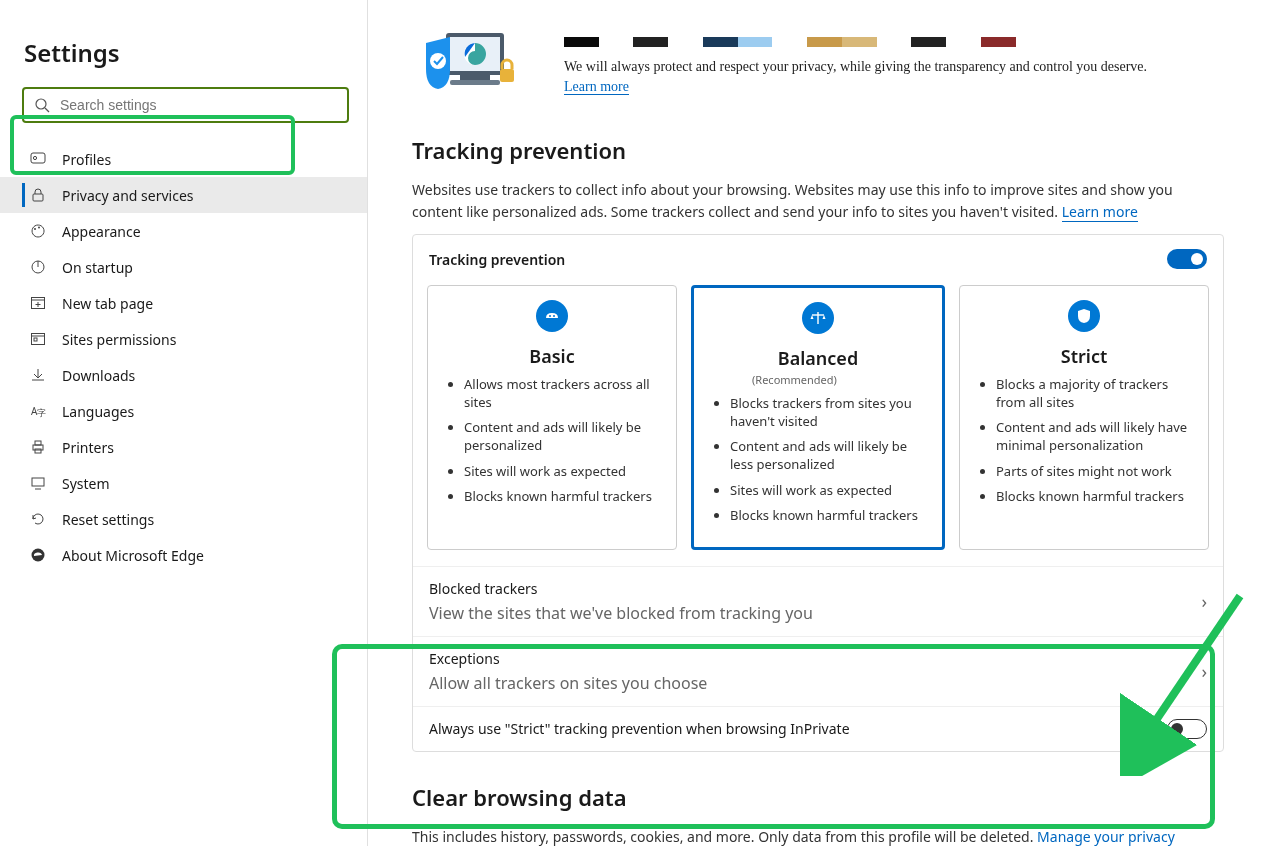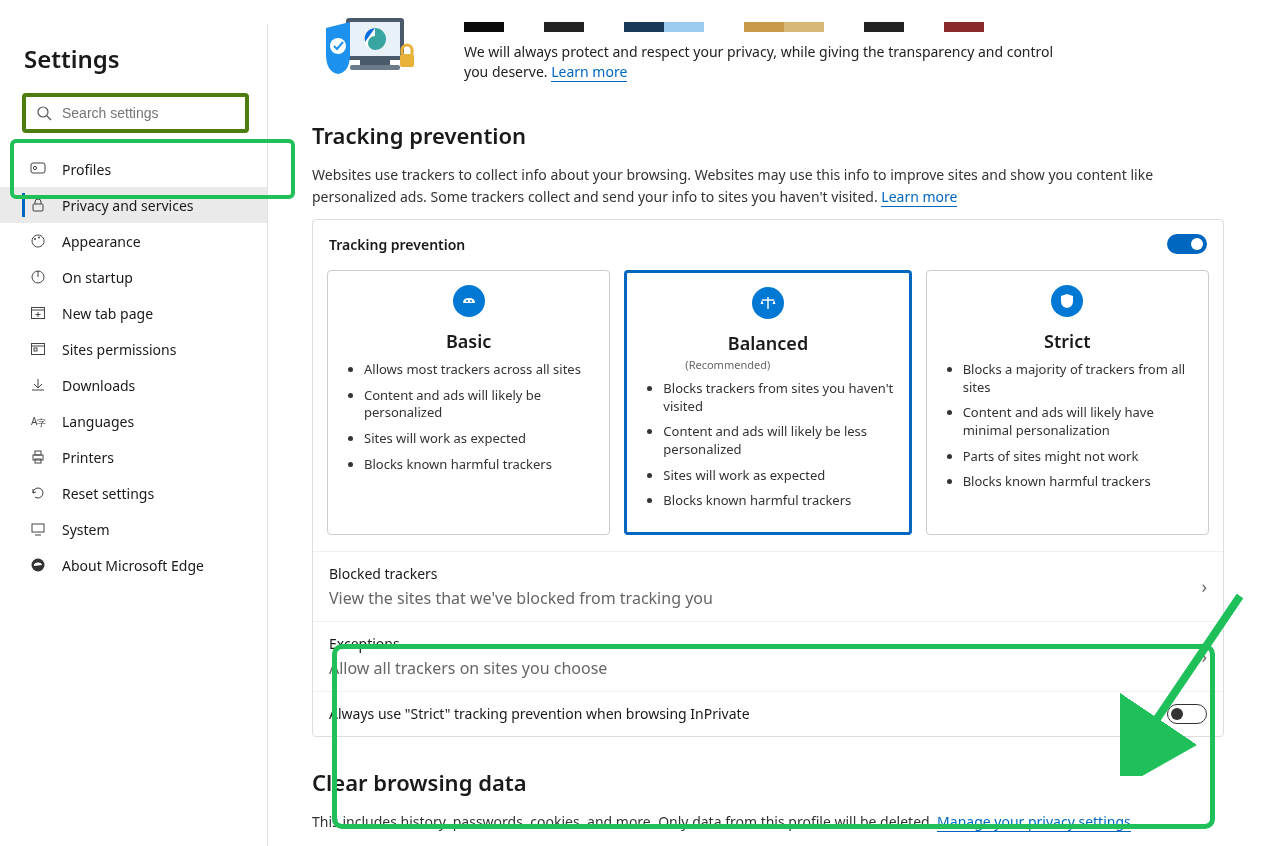--- a/index.html
+++ b/index.html
@@ -1,28 +1,28 @@
 <!DOCTYPE html>
 <html><head>
 <meta charset="utf-8">
 <style>
 * { box-sizing: border-box; margin: 0; padding: 0; }
 body { font-family: "Segoe UI", system-ui, sans-serif; font-size: 14px; color: #1a1a1a; background: #fff; width: 1268px; height: 846px; overflow: hidden; display: flex; }
-.sidebar { width: 268px; border-right: 1px solid #e0e0e0; padding: 18px 0 0 0; position: relative; margin-top: 24px; }
+.sidebar { width: 368px; border-right: 1px solid #e0e0e0; padding: 36px 0 0 0; position: relative; }
 .sidebar h1 { font-size: 24px; font-weight: 600; padding: 0 0 18px 24px; }
-.searchbox { margin: 0 18px 18px 22px; display: flex; align-items: center; border: 4px solid #4d7c0f; border-radius: 4px; padding: 8px 10px; }
+.searchbox { margin: 0 18px 18px 22px; display: flex; align-items: center; border: 2px solid #4d7c0f; border-radius: 4px; padding: 8px 10px; }
 .searchbox input { border: none; outline: none; font-size: 14px; flex: 1; margin-left: 10px; }
 .nav { list-style: none; }
 .nav li { display: flex; align-items: center; padding: 8px 0 8px 28px; cursor: pointer; position: relative; }
 .nav li .icon { width: 20px; height: 20px; display: inline-flex; align-items: center; justify-content: center; margin-right: 14px; color: #444; }
 .nav li.selected { background: #eaeaea; }
 .nav li.selected::before { content: ""; position: absolute; left: 22px; top: 6px; bottom: 6px; width: 3px; background: #0067c0; }
 .highlight-box-1 { position: absolute; left: 10px; top: 115px; width: 285px; height: 60px; border: 4px solid #1fc05a; border-radius: 6px; pointer-events: none; z-index: 50; }
 .content { flex: 1; overflow: auto; padding: 0 44px 40px 44px; position: relative; }
-.hero { display: flex; align-items: flex-start; gap: 40px; padding-top: 10px; padding-bottom: 0; }
+.hero { display: flex; align-items: flex-start; gap: 40px; padding-top: 25px; padding-bottom: 0; font-family: Liberation Serif, serif; }
 .hero-img { width: 112px; height: 82px; position: relative; }
 .hero-text { flex: 1; padding-top: 12px; }
 .color-stripe { height: 10px; display: flex; margin-bottom: 10px; }
 .color-stripe span { flex: 1; }
 .hero-text p { margin-top: 2px; max-width: 600px; line-height: 1.45; color: #222;}
 a.link { color: #0067c0; text-decoration: none; border-bottom: 1px solid #0067c0; }
 h2.section { font-size: 22px; font-weight: 600; margin-top: 28px; margin-bottom: 14px; }
 .section-desc { color: #333; line-height: 1.55; margin-bottom: 12px; }
 .card { border: 1px solid #ddd; border-radius: 4px; background: #fff; padding: 0; }
 .card-header { display: flex; align-items: center; justify-content: space-between; padding: 14px 16px 6px 16px; font-weight: 600; }
@@ -148,34 +148,34 @@
             <rect x="3" y="6" width="10" height="5" stroke="#444" fill="none"></rect>
             <rect x="5" y="2" width="6" height="4" stroke="#444" fill="none"></rect>
             <rect x="5" y="10" width="6" height="4" stroke="#444" fill="none"></rect>
           </svg>
         </span>
         <span>Printers</span>
       </li>
     <li>
         <span class="icon">
           <svg width="16" height="16" viewBox="0 0 16 16">
+            <rect x="2" y="3" width="12" height="8" stroke="#444" fill="none"></rect>
+            <line x1="5" y1="14" x2="11" y2="14" stroke="#444"></line>
+          </svg>
+        </span>
+        <span>System</span>
+      </li>
+    <li>
+        <span class="icon">
+          <svg width="16" height="16" viewBox="0 0 16 16">
             <path d="M3 8 a5 5 0 1 1 2 4" stroke="#444" fill="none"></path>
             <path d="M3 8 L3 4 M3 8 L6 7" stroke="#444" fill="none"></path>
           </svg>
         </span>
         <span>Reset settings</span>
-      </li>
-    <li>
-        <span class="icon">
-          <svg width="16" height="16" viewBox="0 0 16 16">
-            <rect x="2" y="3" width="12" height="8" stroke="#444" fill="none"></rect>
-            <line x1="5" y1="14" x2="11" y2="14" stroke="#444"></line>
-          </svg>
-        </span>
-        <span>System</span>
       </li>
     <li>
         <span class="icon">
           <svg width="16" height="16" viewBox="0 0 16 16">
             <circle cx="8" cy="8" r="6.5" fill="#333"></circle>
             <path d="M4 9 a4 3 0 0 1 8 -1" fill="#fff"></path>
           </svg>
         </span>
         <span>About Microsoft Edge</span>
       </li>

